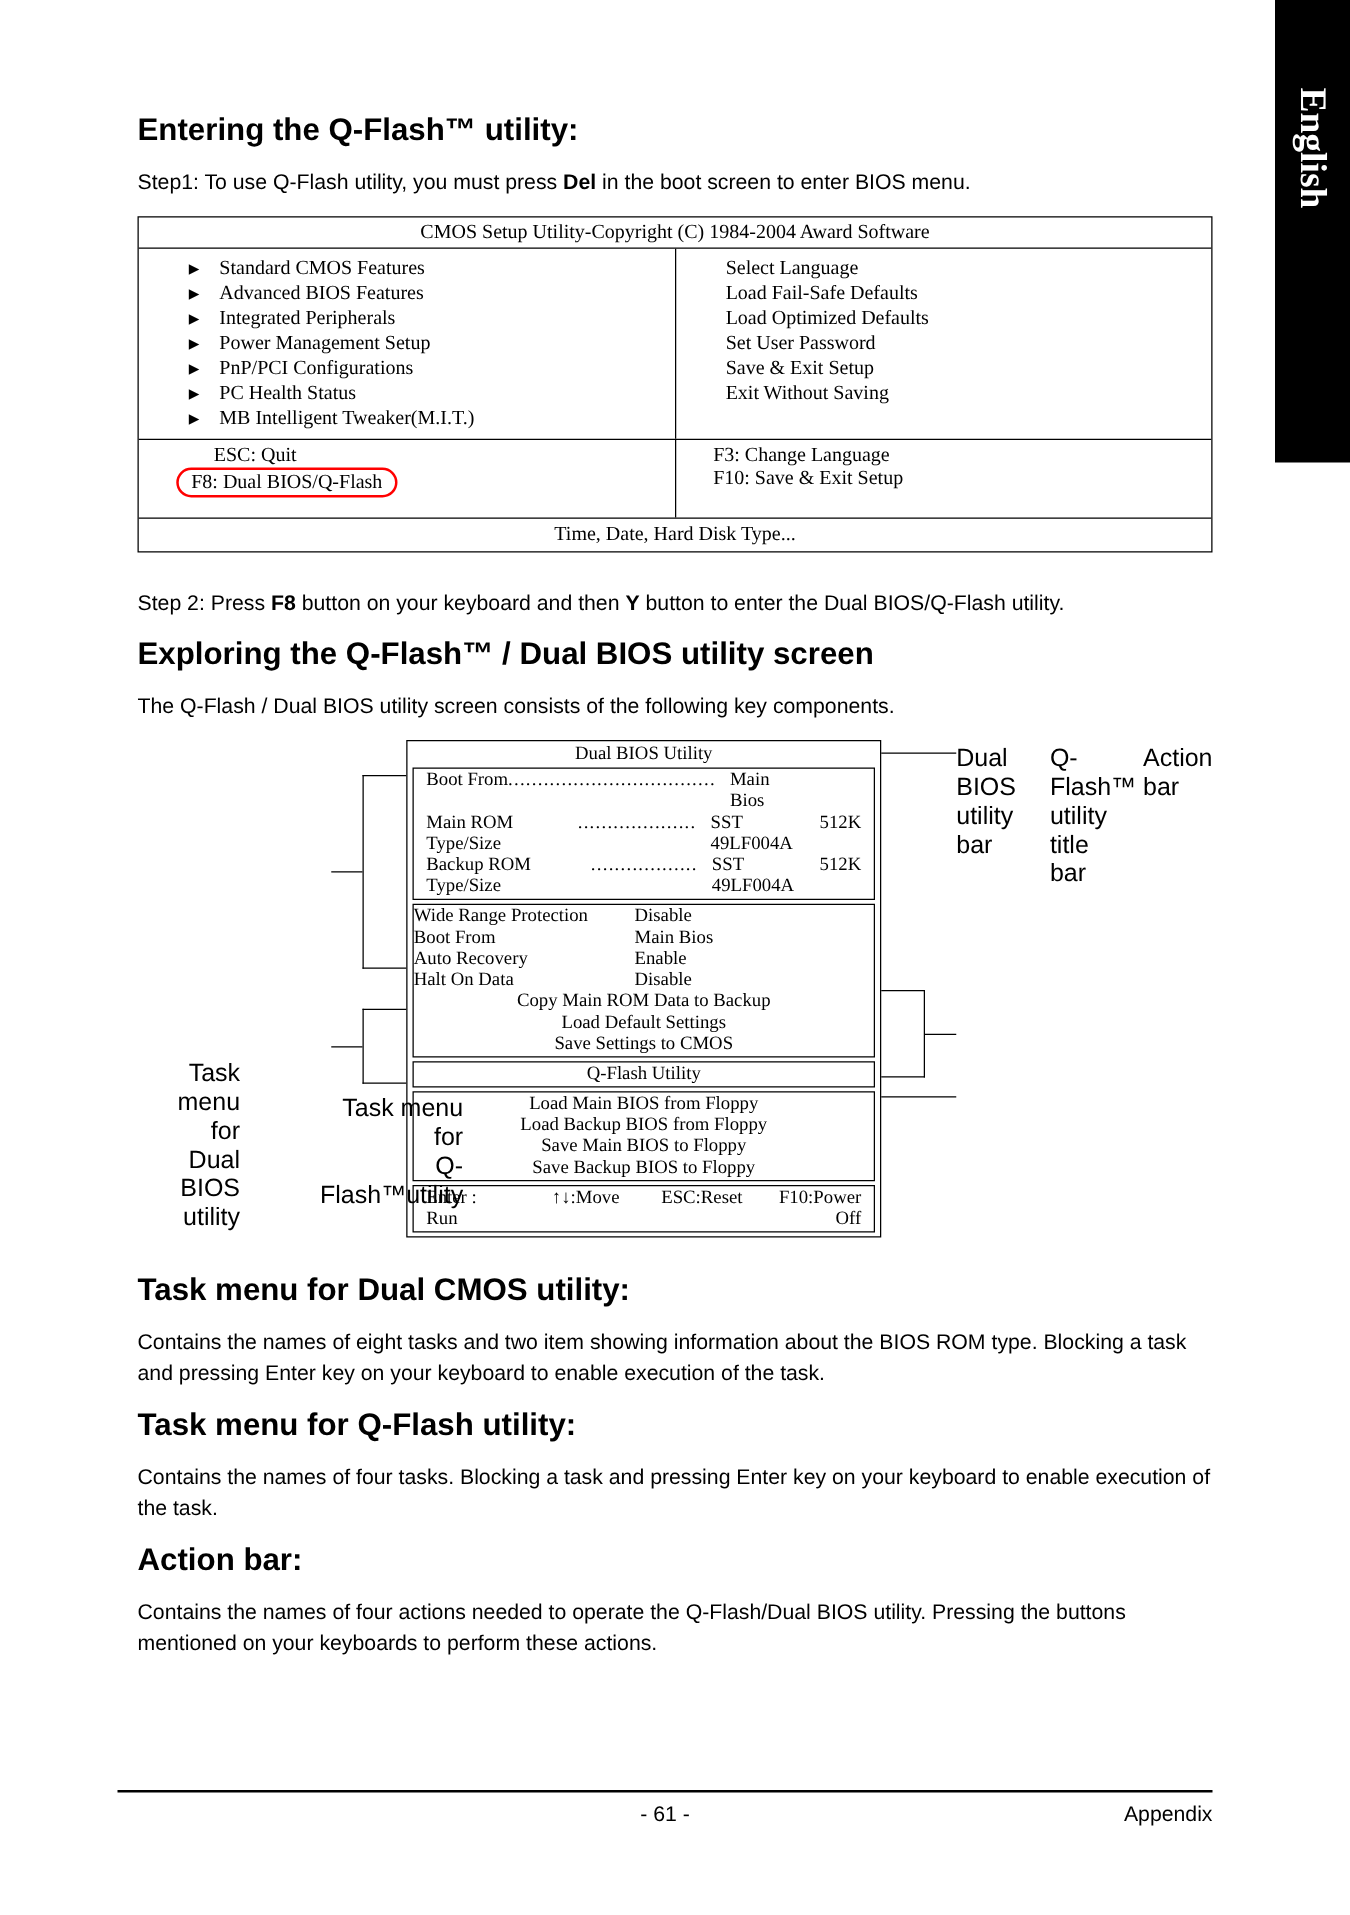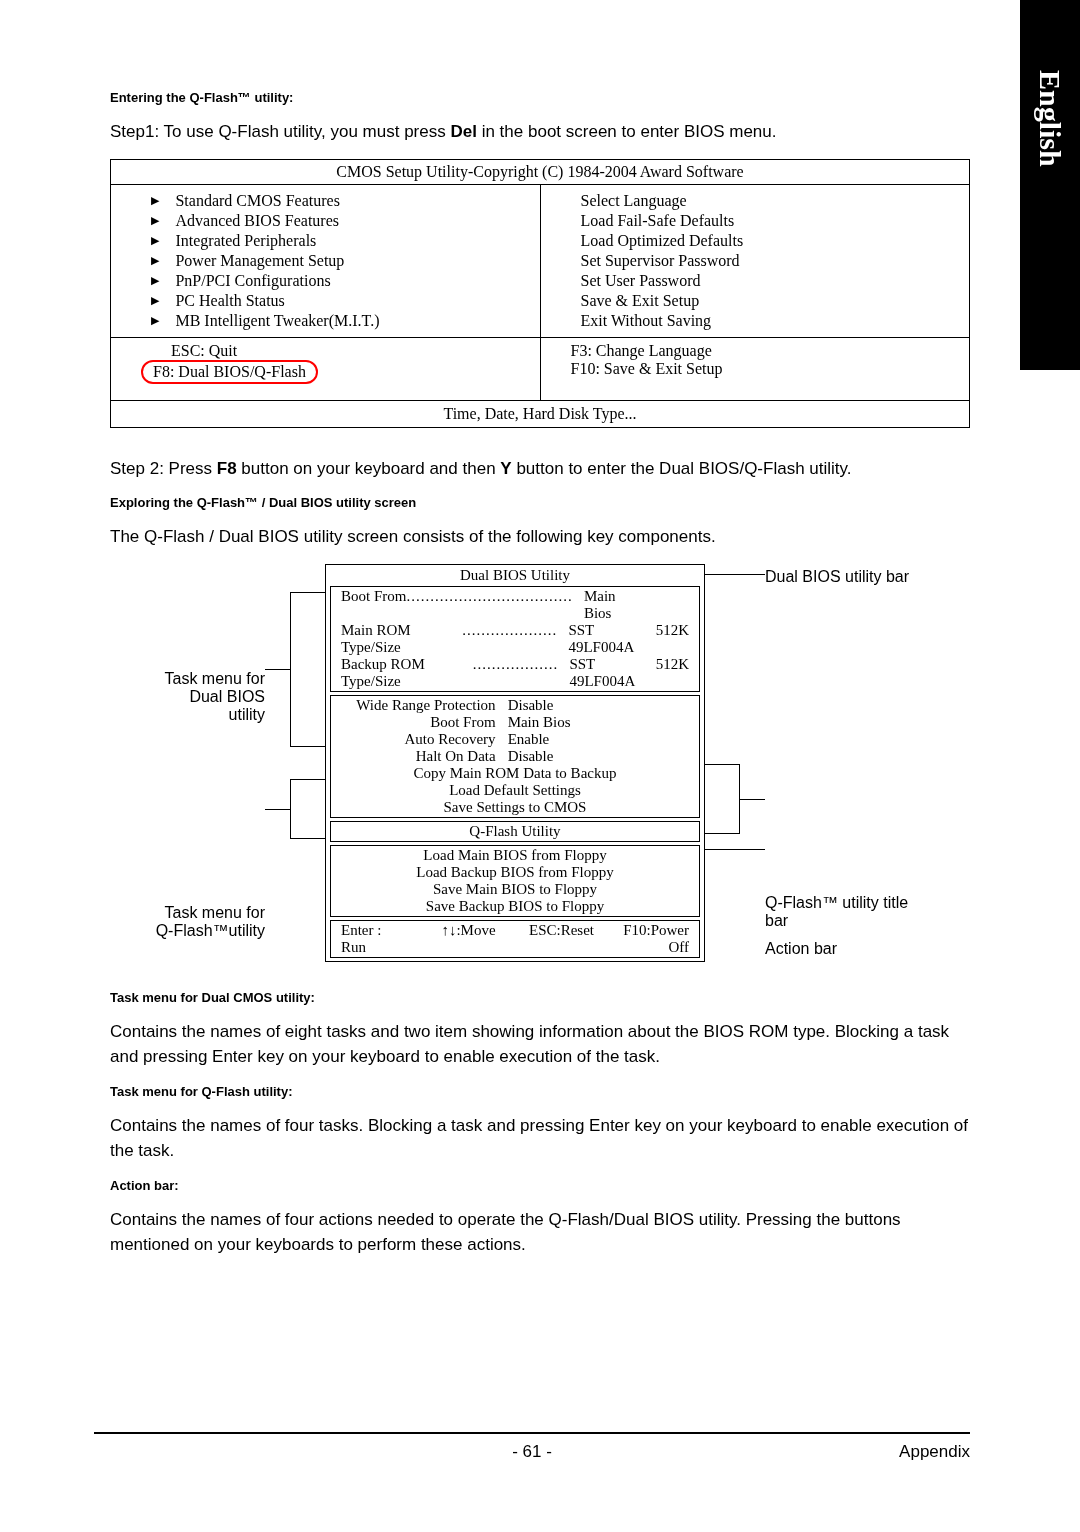--- a/index.html
+++ b/index.html
@@ -27,21 +27,21 @@
     justify-content: center;
     padding-top: 70px;
   }
   .side-tab span {
     writing-mode: vertical-rl;
     font-size: 30px;
     font-weight: bold;
     font-family: "Times New Roman", serif;
   }
   h3 {
-    font-size: 13px;
+    font-size: 25px;
     font-weight: bold;
     margin-bottom: 14px;
   }
   p {
     font-size: 17px;
     line-height: 1.5;
     margin-bottom: 14px;
   }
   
   .cmos-box {
@@ -87,24 +87,24 @@
   }
   .esc { margin-left: 30px; }
   
   .diagram-wrap {
     display: flex;
     margin-bottom: 28px;
     font-size: 15px;
   }
   .lbls-left, .lbls-right {
     display: flex;
-    flex-direction: column;
+    flex-direction: row;
     justify-content: space-between;
     font-family: Arial, sans-serif;
-    font-size: 16px;
+    font-size: 20px;
     padding-top: 4px;
     padding-bottom: 4px;
   }
   .lbls-left { width: 155px; align-items: flex-end; text-align: right; gap: 32px; }
   .lbls-right { width: 205px; }
   .lbl-spacer { flex: 1; }
   .connector-l, .connector-r {
     width: 60px;
     position: relative;
   }
@@ -146,21 +146,21 @@
   .util-top-row { display: flex; }
   .ut-dots { letter-spacing: 1px; }
   .ut-val { flex: 1; }
   .ut-sz { width: 60px; text-align: right; }
   .util-mid {
     border: 1px solid #000;
     margin: 3px 4px 0 4px;
     padding: 1px 0;
   }
   .mid-row { display: flex; }
-  .mid-lbl { width: 48%; text-align: right; padding-right: 12px; }
+  .mid-lbl { width: 48%; text-align: left; padding-right: 12px; }
   .mid-val { flex: 1; }
   .mid-center { text-align: center; }
   .util-qtitle {
     border: 1px solid #000;
     margin: 3px 4px 0 4px;
     text-align: center;
     padding: 1px 0;
   }
   .util-action {
     border: 1px solid #000;
@@ -235,23 +235,20 @@
       </div>
       <div class="cmos-col">
         <div class="cmos-row">
             <span>Select Language</span>
           </div>
         <div class="cmos-row">
             <span>Load Fail-Safe Defaults</span>
           </div>
         <div class="cmos-row">
             <span>Load Optimized Defaults</span>
-          </div>
-        <div class="cmos-row">
-            <span>Set Supervisor Password</span>
           </div>
         <div class="cmos-row">
             <span>Set User Password</span>
           </div>
         <div class="cmos-row">
             <span>Save &amp; Exit Setup</span>
           </div>
         <div class="cmos-row">
             <span>Exit Without Saving</span>
           </div>

